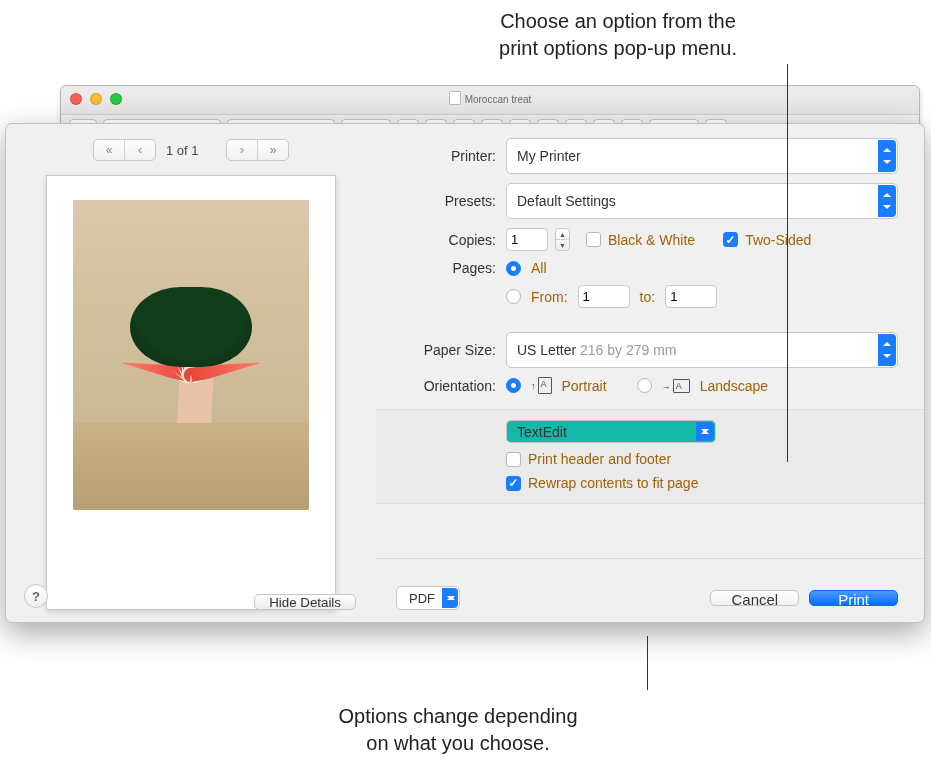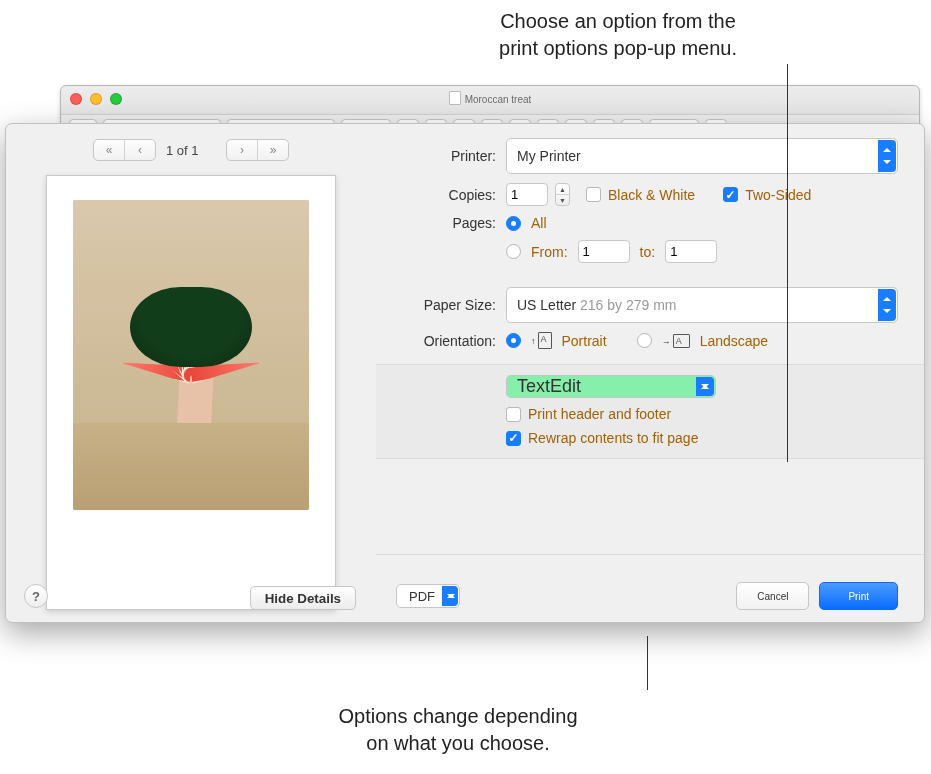--- a/index.html
+++ b/index.html
@@ -37,21 +37,21 @@
   .photo::before{content:"";position:absolute;left:0;right:0;top:0;height:72%;
     background:linear-gradient(#d9c8ac,#cbb893);}
   .photo::after{content:"";position:absolute;left:0;right:0;bottom:0;height:28%;
     background:linear-gradient(#c9b187,#b89f74);}
   .arm{position:absolute;left:44%;bottom:0;width:34px;height:55%;background:#e8c2a8;border-radius:16px;transform:rotate(3deg);}
   .bowl{position:absolute;left:24%;top:28%;width:52%;height:26%;border-radius:50%/60%;background:radial-gradient(circle at 50% 20%, #123d1a 0 60%, #0c2a12 100%);}
   .petals{position:absolute;left:20%;top:8%;width:60%;height:42%;}
   .pet{position:absolute;left:50%;top:60%;width:18px;height:72px;background:linear-gradient(#ff7a6a,#e7473a);border:2px solid #f6e9d8;border-bottom:none;transform-origin:bottom center;clip-path:polygon(50% 0,100% 100%,0 100%);}
 
   .helpbtn{position:absolute;left:18px;bottom:14px;width:24px;height:24px;border:1px solid #c6c6c6;border-radius:50%;background:linear-gradient(#fff,#eee);color:#666;font-weight:bold;display:flex;align-items:center;justify-content:center;}
-  .hidebtn{position:absolute;right:20px;bottom:12px;height:24px;padding:0 14px;border:1px solid #c6c6c6;border-radius:5px;background:linear-gradient(#fefefe,#ececec);color:#333;font-weight:bold;}
+  .hidebtn{position:absolute;right:20px;bottom:12px;height:16px;padding:0 14px;border:1px solid #c6c6c6;border-radius:5px;background:linear-gradient(#fefefe,#ececec);color:#333;}
 
   
   .settings { flex:1; padding:14px 26px 12px 10px; display:flex; flex-direction:column; gap:9px;}
   .row{display:flex;align-items:center;gap:10px;}
   .lbl{width:110px;text-align:right;color:#333;font-size:14px;}
   .popup{flex:1;height:36px;border:1px solid #c8c8c8;border-radius:5px;background:#fff;padding:0 28px 0 10px;display:flex;align-items:center;position:relative;font-size:14px;}
   .popcap{position:absolute;right:1px;top:1px;bottom:1px;width:18px;background:#1a7cff;border-top-right-radius:4px;border-bottom-right-radius:4px;}
   .popcap::before{content:"";position:absolute;left:5px;top:4px;border:4px solid transparent;border-bottom-color:#fff;}
   .popcap::after{content:"";position:absolute;left:5px;bottom:4px;border:4px solid transparent;border-top-color:#fff;}
   .dim{color:#9a9a9a;}
@@ -65,25 +65,25 @@
   .radio{width:15px;height:15px;border:1px solid #b5b5b5;border-radius:50%;background:#fff;display:inline-flex;align-items:center;justify-content:center;flex-shrink:0;}
   .radio.sel{border-color:#1a7cff;background:#1a7cff;}
   .radio.sel::after{content:"";width:5px;height:5px;border-radius:50%;background:#fff;}
   .txt{font-size:14px;color:#a16207;}
   .inline{display:flex;align-items:center;gap:7px;}
   .oricon{display:inline-flex;align-items:center;gap:2px;font-size:12px;}
   .pgico{width:14px;height:17px;border:1.2px solid #555;border-radius:1px;position:relative;}
   .pgico.land{width:17px;height:14px;}
   .pgico::after{content:"A";position:absolute;left:2px;top:1px;font-size:9px;color:#555;}
   .appsection{background:#eaeaea;border-top:1px solid #dcdcdc;border-bottom:1px solid #dcdcdc;margin:6px -26px 0 -10px;padding:10px 26px 12px 10px;display:flex;flex-direction:column;gap:8px;}
-  .apppopup{width:210px;height:23px;border:1px solid #c5c5c5;border-radius:5px;background:#86efac;padding:0 26px 0 10px;display:flex;align-items:center;position:relative;font-size:18px;margin-left:120px;text-align:right;}
+  .apppopup{width:210px;height:23px;border:1px solid #c5c5c5;border-radius:5px;background:#14b8a6;padding:0 26px 0 10px;display:flex;align-items:center;position:relative;font-size:14px;margin-left:120px;text-align:right;}
   .footer{margin-top:auto;display:flex;align-items:center;gap:10px;padding-top:27px;border-top:1px solid #dcdcdc;margin-left:-10px;margin-right:-26px;padding-left:20px;padding-right:26px;}
   .pdfbtn{height:24px;border:1px solid #c6c6c6;border-radius:5px;background:#fff;padding:0 24px 0 12px;position:relative;font-size:13px;display:flex;align-items:center;}
   .pdfbtn .popcap{right:1px;top:1px;bottom:1px;width:16px;border-radius:0 4px 4px 0;}
-  .btn{height:28px;padding:0 20px;border:1px solid #c6c6c6;border-radius:5px;background:linear-gradient(#fff,#f2f2f2);font-size:10px;color:#333;}
+  .btn{height:16px;padding:0 20px;border:1px solid #c6c6c6;border-radius:5px;background:linear-gradient(#fff,#f2f2f2);font-size:15px;color:#333;}
   .btn.primary{background:linear-gradient(#4b9bff,#0a6cff);border-color:#0a6cff;color:#fff;font-weight:500;padding:0 28px;}
 </style>
 </head>
 <body>
 
 <div class="callout" style="left: 418px; top: 8px; width: 400px; white-space: pre-line;">Choose an option from the
 print options pop-up menu.</div>
 <div class="line" style="left:787px;top:64px;width:1px;height:398px;"></div>
 <div class="callout" style="left: 268px; top: 703px; width: 380px; white-space: pre-line;">Options change depending
 on what you choose.</div>
@@ -151,20 +151,27 @@
     </div>
     <div class="helpbtn">?</div>
     <button class="hidebtn">Hide Details</button>
   </div>
 
   <div class="settings">
     <div class="row">
       <div class="lbl">Printer:</div>
       <div class="popup">
           <span>My Printer</span>
+          <div class="popcap"></div>
+        </div>
+    </div>
+    <div class="row">
+      <div class="lbl">Presets:</div>
+      <div class="popup">
+          <span>Default Settings</span>
           <div class="popcap"></div>
         </div>
     </div>
     <div class="row">
       <div class="lbl">Copies:</div>
       <input class="numfield" value="1" style="">
       <div class="stepper">
           <div>▲</div>
           <div>▼</div>
         </div>

